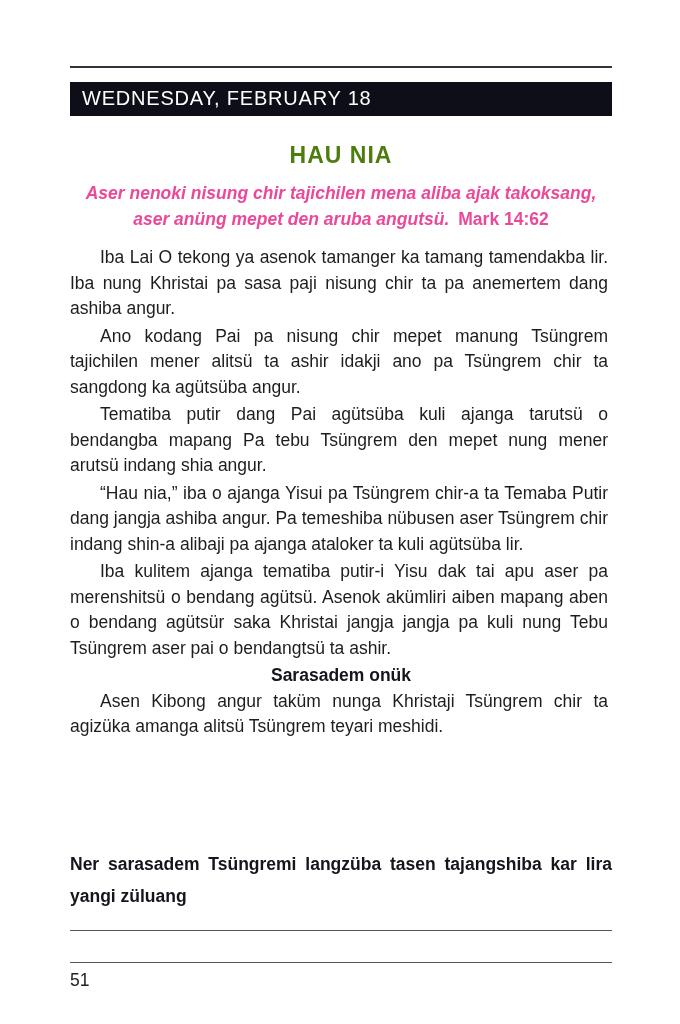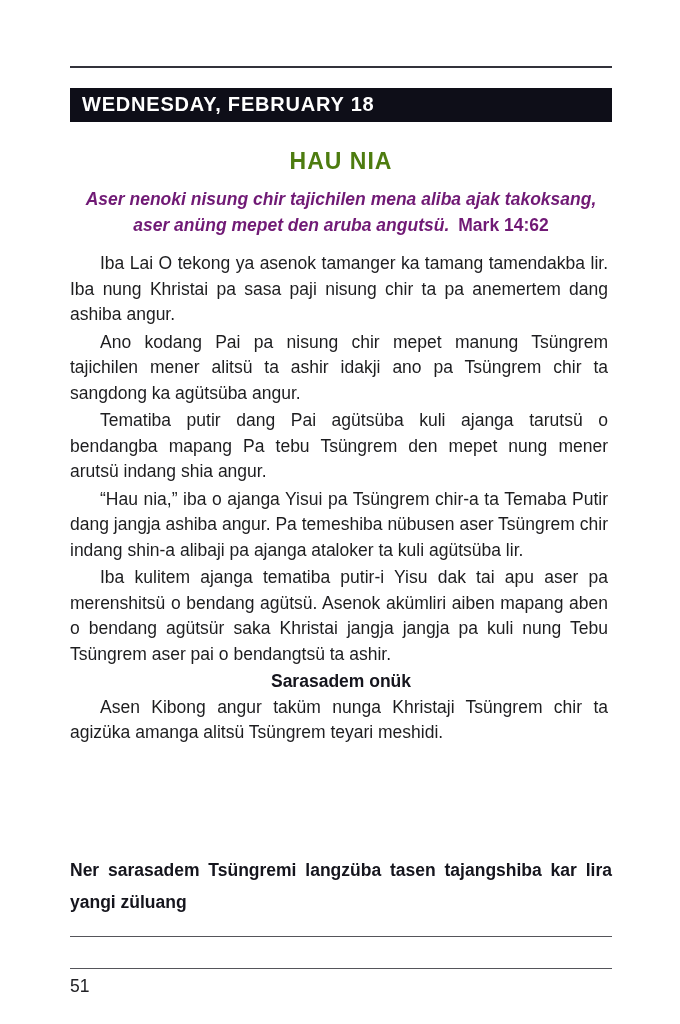--- a/index.html
+++ b/index.html
@@ -22,24 +22,24 @@
     font-weight: 700;
     font-size: 15px;
     letter-spacing: 0.3px;
     color: #1a1a22;
   }
   .header-rule {
     margin-top: 6px;
     border-top: 2.5px solid #33333b;
   }
   .date-banner {
-    margin-top: 20px;
+    margin-top: 14px;
     background: #0e0e18;
     color: #ffffff;
-    font-weight: 700;
+    font-weight: 400;
     font-size: 20px;
     line-height: 22px;
     letter-spacing: 0.8px;
     padding: 5px 10px 7px 12px;
   }
   .title {
     margin-top: 24px;
     text-align: center;
     font-size: 23px;
     line-height: 30px;
@@ -48,21 +48,21 @@
     color: #4d7c0f;
   }
   .verse {
     margin-top: 10px;
     padding: 0 2px;
     text-align: center;
     font-style: italic;
     font-weight: 700;
     font-size: 17.5px;
     line-height: 26px;
-    color: #701a75;
+    color: #ec4899;
   }
   .verse-ref {
     font-style: normal;
     margin-left: 9px;
     white-space: nowrap;
   }
   .body-text { margin-top: 13px; }
   .body-text p, .body-para {
     margin: 0 4px 2px 0;
     text-align: justify;

